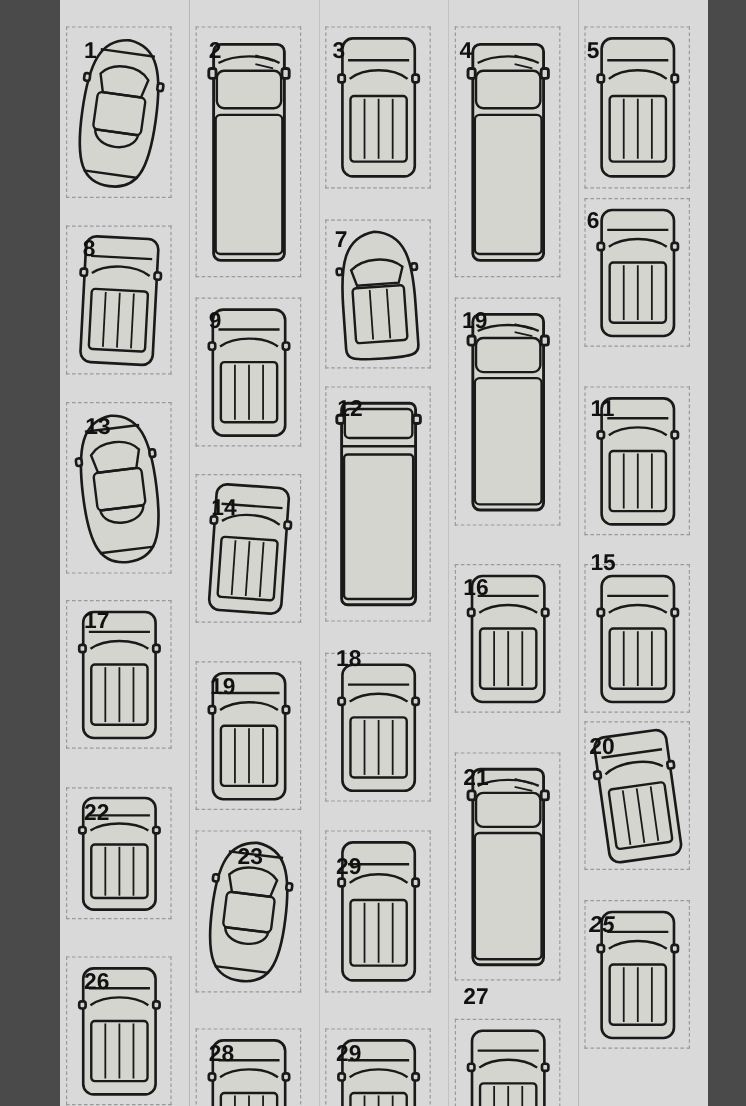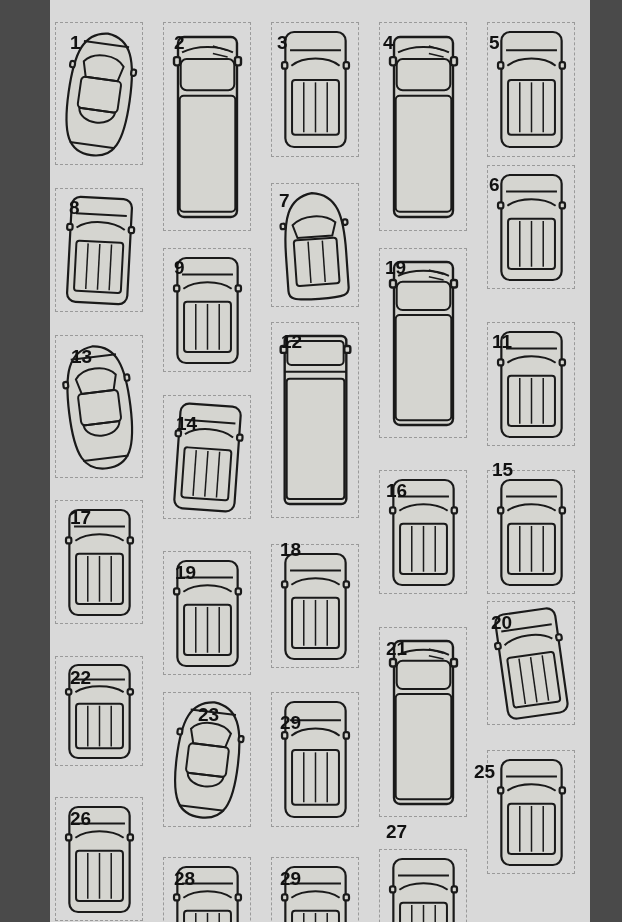--- a/index.html
+++ b/index.html
@@ -473,19 +473,19 @@
       <div class="stall-label" style="left: 492px; top: 460px;">15</div>
       <div class="stall-label" style="left: 386px; top: 481px;">16</div>
       <div class="stall-label" style="left: 70px; top: 508px;">17</div>
       <div class="stall-label" style="left: 280px; top: 540px;">18</div>
       <div class="stall-label" style="left: 175px; top: 563px;">19</div>
       <div class="stall-label" style="left: 491px; top: 613px;">20</div>
       <div class="stall-label" style="left: 386px; top: 639px;">21</div>
       <div class="stall-label" style="left: 70px; top: 668px;">22</div>
       <div class="stall-label" style="left: 174px; top: 705px; margin-left: 24px;">23</div>
       <div class="stall-label" style="left: 280px; top: 713px;">29</div>
-      <div class="stall-label" style="left: 474px; top: 762px;">25</div>
+      <div class="stall-label" style="left: 491px; top: 762px; font-style: italic;">25</div>
       <div class="stall-label" style="left: 70px; top: 809px;">26</div>
       <div class="stall-label" style="left: 386px; top: 822px;">27</div>
       <div class="stall-label" style="left: 174px; top: 869px;">28</div>
       <div class="stall-label" style="left: 280px; top: 869px;">29</div>
     </div>
 </div>
 
 </body></html>

